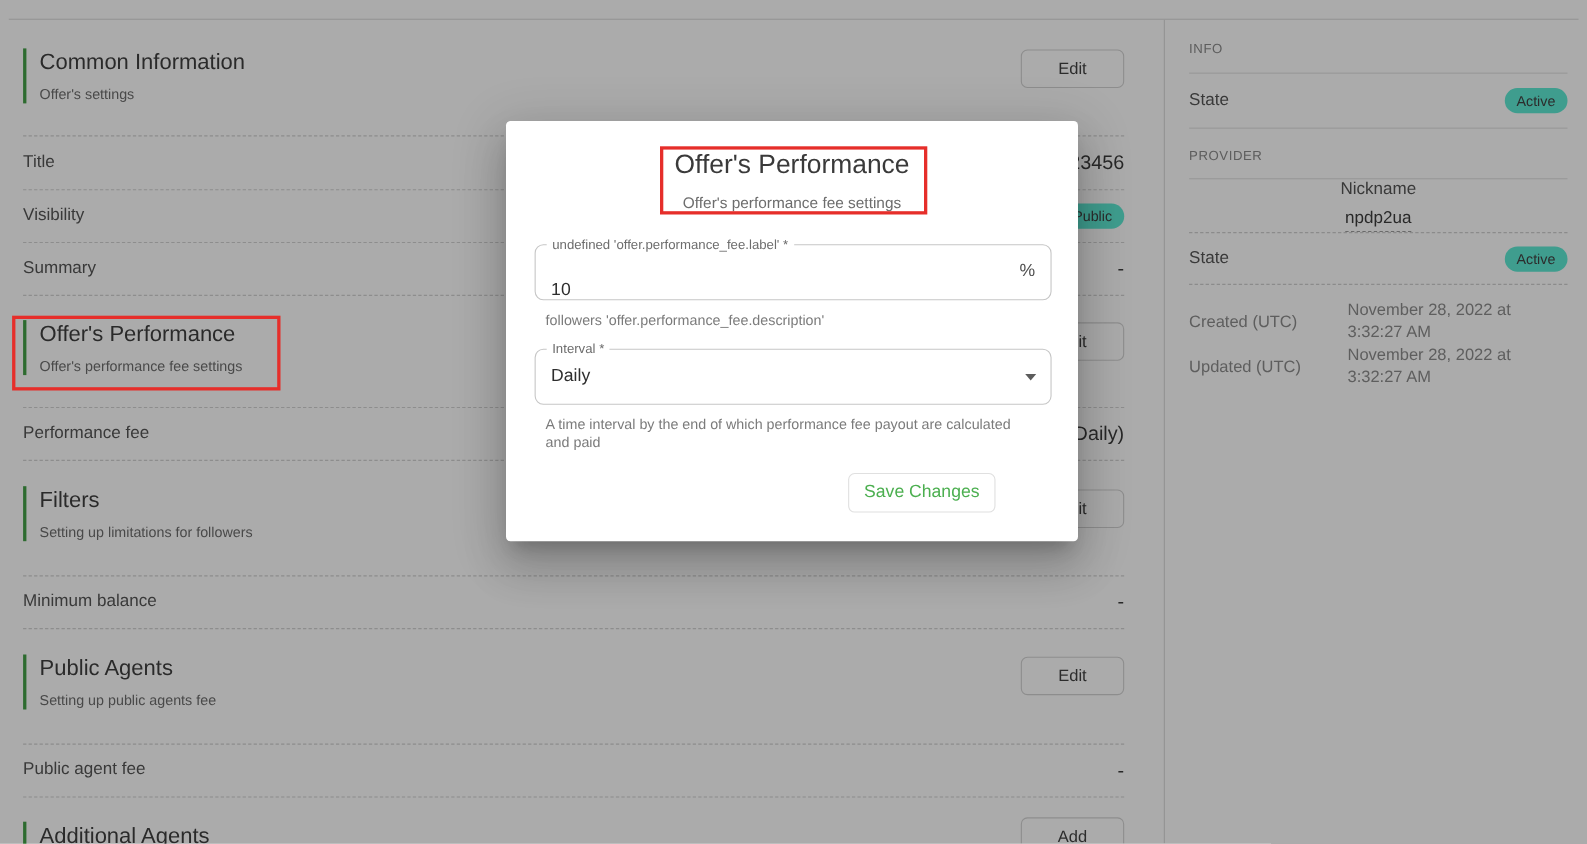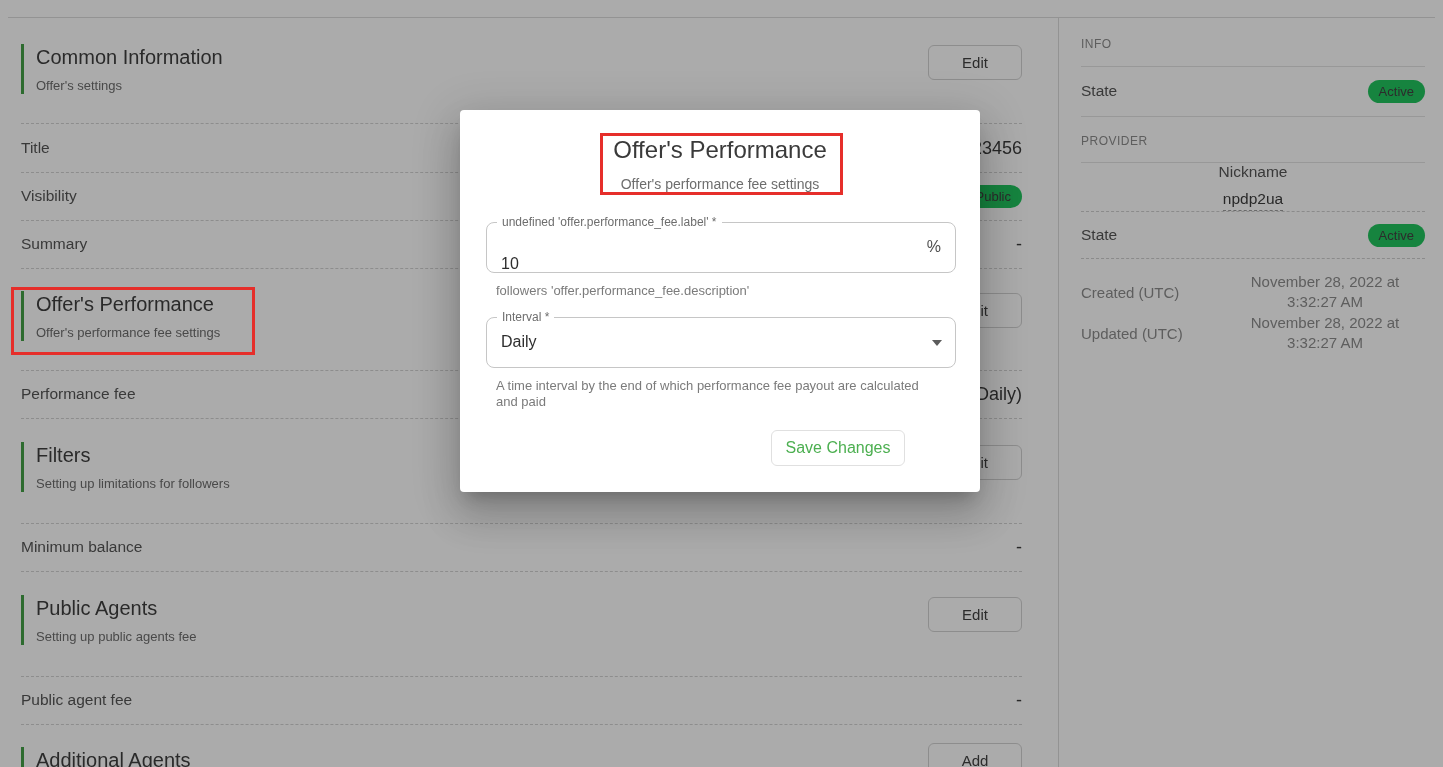--- a/index.html
+++ b/index.html
@@ -32,38 +32,38 @@
 
   .divider-d { position:absolute; left:21px; width:1001px; border-top:1px dashed #d2d2d2; }
   .row {
     position:absolute; left:21px; width:1001px; height:48px;
     display:flex; align-items:center; justify-content:space-between;
   }
   .row-label { font-size:15.5px; color:#565656; }
   .row-value { font-size:18px; color:#3d3d3d; }
 
   .badge {
-    background:#22c55e; color:#424242; font-size:13px;
+    background:#5eead4; color:#424242; font-size:13px;
     border-radius:13px; padding:4px 11px; line-height:15px; display:inline-block;
   }
 
   
   .sb-header { position:absolute; left:1081px; font-size:12px; letter-spacing:0.5px; color:#8c8c8c; font-weight:500; }
   .sb-line-s { position:absolute; left:1081px; width:344px; border-top:1px solid #e3e3e3; }
   .sb-line-d { position:absolute; left:1081px; width:344px; border-top:1px dashed #cfcfcf; }
   .sb-row {
     position:absolute; left:1081px; width:344px; height:48px;
     display:flex; align-items:center; justify-content:space-between;
   }
   .sb-label { font-size:15.5px; color:#565656; }
   .sb-label-dim, .sb-value-dim { font-size:15px; color:#8d8d8d; }
   .sb-value { font-size:15.5px; color:#3d3d3d; }
   .dashed-underline { border-bottom:1px dashed #9e9e9e; padding-bottom:2px; }
   .sb-row-tall { height:50px; align-items:center; }
-  .sb-date { width:200px; text-align:center; line-height:20px; }
+  .sb-date { width:200px; text-align:left; line-height:20px; }
 
   
   .backdrop { position:absolute; inset:0; background:rgba(0,0,0,0.33); z-index:10; }
   .modal {
     position:absolute; left:460px; top:110px; width:520px; height:382px;
     background:#fff; border-radius:4px; z-index:20;
     box-shadow:0 11px 15px -7px rgba(0,0,0,.2), 0 24px 38px 3px rgba(0,0,0,.14), 0 9px 46px 8px rgba(0,0,0,.12);
   }
   .modal-title { position:absolute; top:26px; left:0; width:100%; text-align:center; font-size:24px; color:#3a3a3a; }
   .modal-sub   { position:absolute; top:66px; left:0; width:100%; text-align:center; font-size:14px; color:#6d6d6d; }

